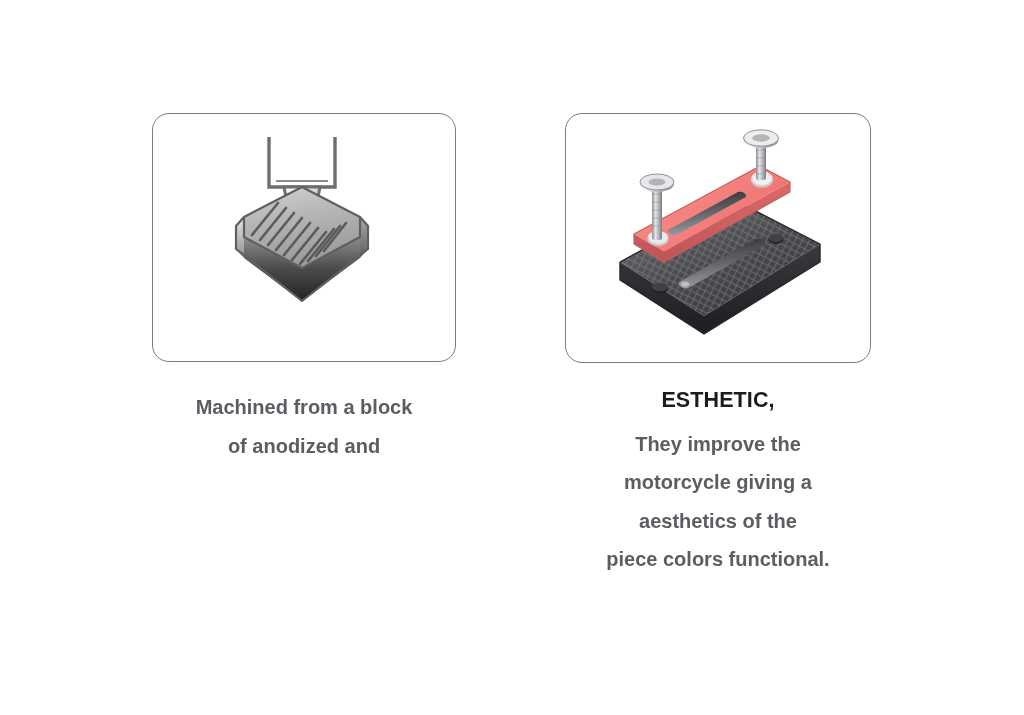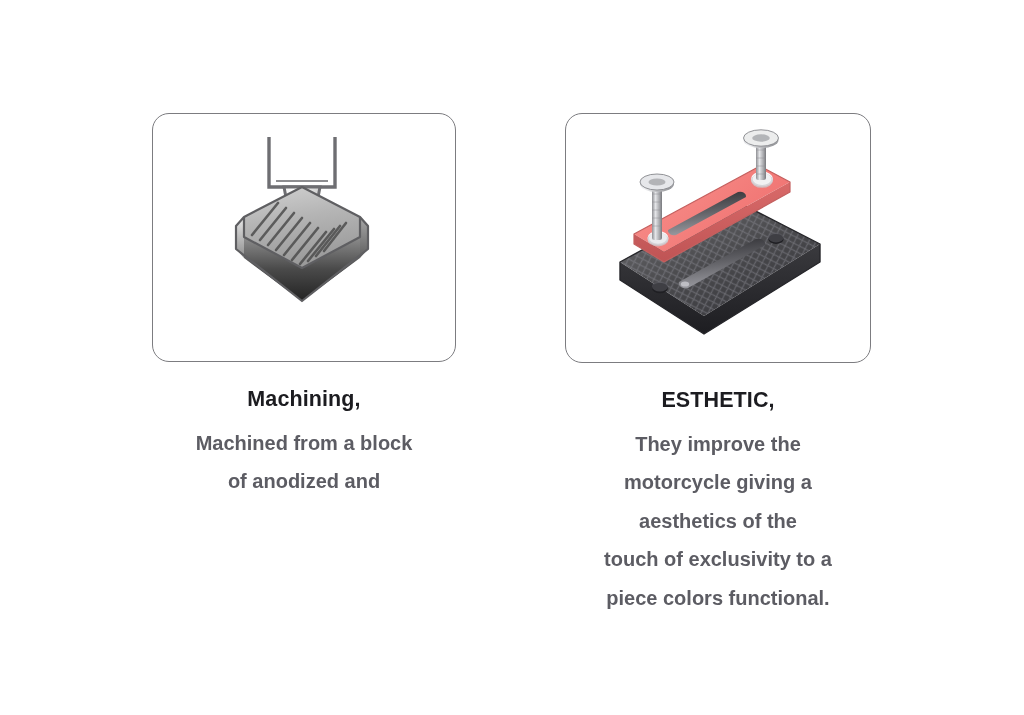--- a/index.html
+++ b/index.html
@@ -135,21 +135,20 @@
           <line x1="142" y1="131" x2="166" y2="101"></line>
           <line x1="150" y1="126" x2="172" y2="98"></line>
         </g>
 
         <path d="M 70 92 L 128 62 L 186 92 L 194 101 L 194 124 L 128 176 L 62 124 L 62 101 Z" fill="none" stroke="#5f5f62" stroke-width="2.2" stroke-linejoin="round"></path>
         <path d="M 70 92 L 70 112 L 128 143 L 186 112 L 186 92" fill="none" stroke="#5f5f62" stroke-width="2.2" stroke-linejoin="round"></path>
       </svg>
     </div>
 
     <div class="feature-text">
-      <div class="feature-heading">Machining,</div>
       <div class="feature-body">
         <span class="line">Machined from a block</span>
         <span class="line">of anodized and</span>
       </div>
     </div>
   </div>
 
   <div class="feature-column" id="feature-column-esthetic">
 
     <div class="icon-card">
@@ -267,19 +266,18 @@
         </g>
       </svg>
     </div>
 
     <div class="feature-text">
       <div class="feature-heading">ESTHETIC,</div>
       <div class="feature-body">
         <span class="line">They improve the</span>
         <span class="line">motorcycle giving a</span>
         <span class="line">aesthetics of the</span>
-        <span class="line">touch of exclusivity to a</span>
         <span class="line">piece colors functional.</span>
       </div>
     </div>
   </div>
 
 </div>
 
 </body></html>

